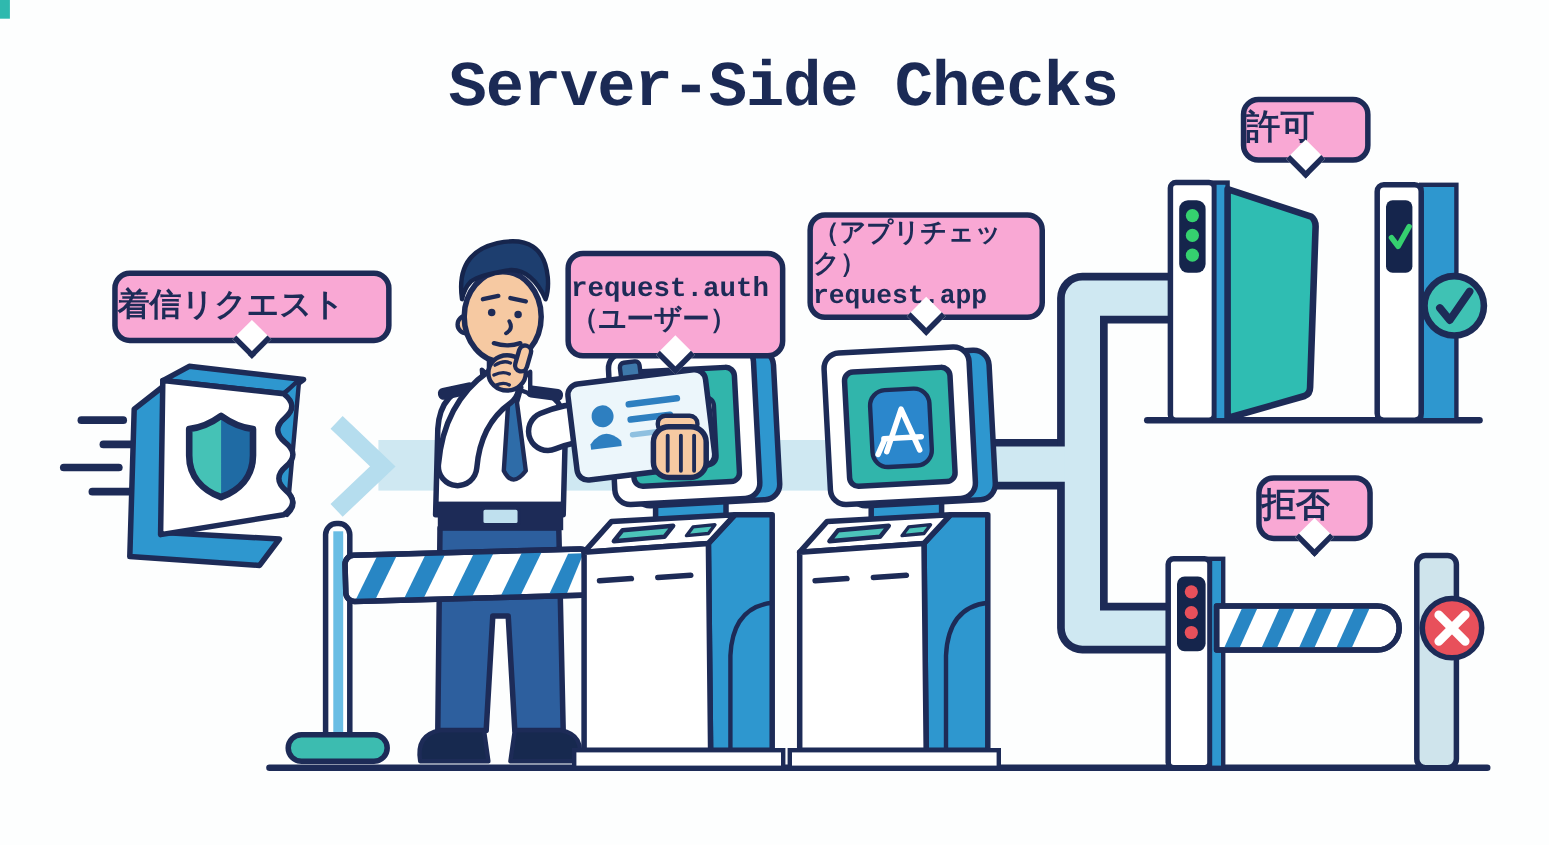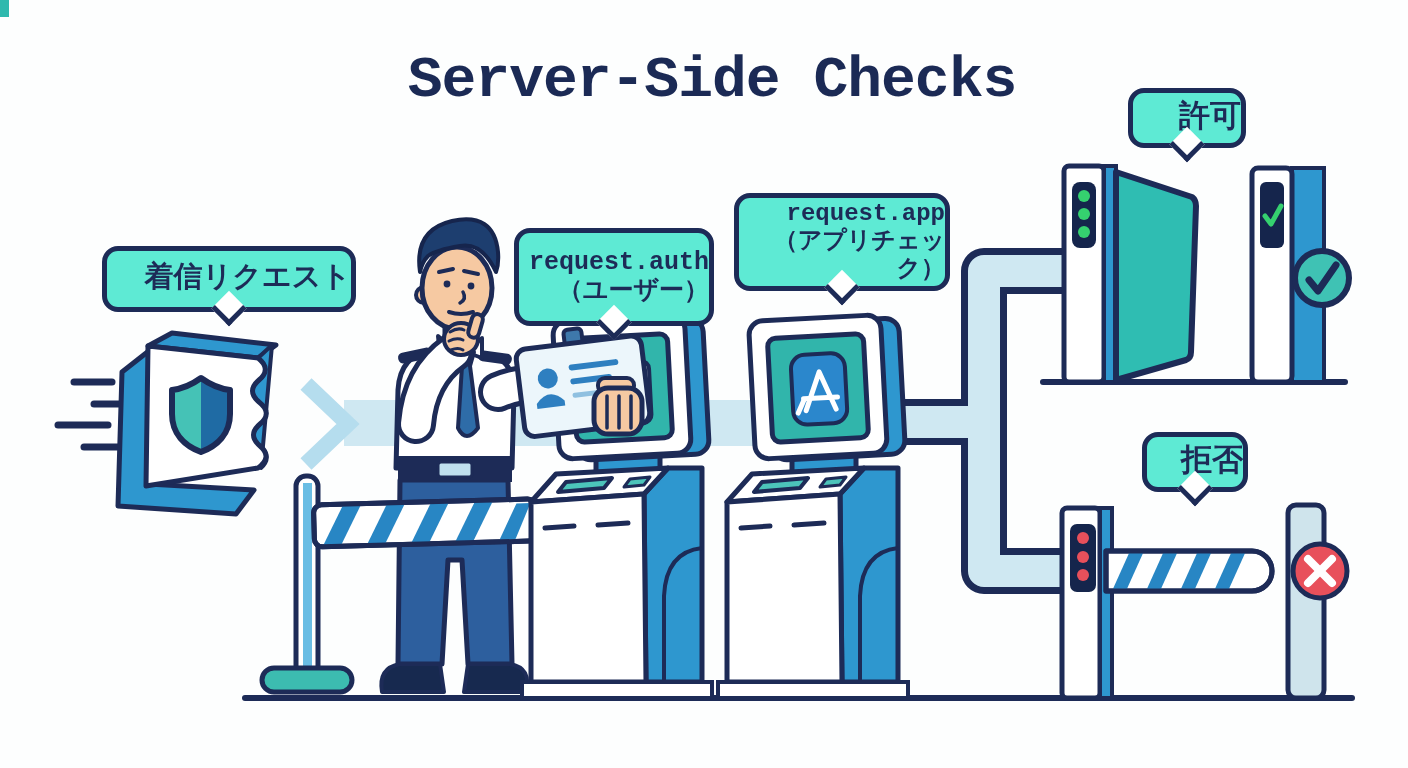--- a/index.html
+++ b/index.html
@@ -6,22 +6,22 @@
   .stage{
     position:relative;width:1408px;height:768px;overflow:hidden;
     background:#fdfefe;font-family:Liberation Mono, monospace;padding-left:16px;
   }
   .stage svg{position:absolute;left:0;top:0;}
   .title{
     position:absolute;left:0;right:0;top:48px;text-align:center;
     font-size:58px;font-weight:bold;color:#1b2a55;letter-spacing:-1px;
   }
   .bubble{
-    position:absolute;background:#5eead4;border:5px solid #1d2b57;border-radius:16px;
-    color:#1d2b57;font-weight:bold;text-align:right;box-sizing:border-box;
+    position:absolute;background:#f9a8d4;border:5px solid #1d2b57;border-radius:16px;
+    color:#1d2b57;font-weight:bold;text-align:left;box-sizing:border-box;
     display:flex;flex-direction:column;justify-content:center;line-height:1.18;
   }
   .bubble::after{
     content:"";position:absolute;left:50%;bottom:-14px;width:20px;height:20px;
     background:#fff;border-right:5px solid #1d2b57;border-bottom:5px solid #1d2b57;
     transform:translateX(-50%) rotate(45deg);
   }
   .b-incoming{left:70px;top:246px;width:254px;height:66px;font-size:29px;margin-left:32px;}
   .b-auth{left:514px;top:196px;width:200px;height:98px;font-size:25px;margin-top:32px;}
   .b-app{left:734px;top:193px;width:216px;height:98px;font-size:24px;}
@@ -239,22 +239,22 @@
   <div class="bubble b-incoming">
     <span>着信リクエスト</span>
   </div>
 
   <div class="bubble b-auth">
     <span>request.auth</span>
     <span>（ユーザー）</span>
   </div>
 
   <div class="bubble b-app">
+    <span>（アプリチェック）</span>
     <span>request.app</span>
-    <span>（アプリチェック）</span>
   </div>
 
   <div class="bubble b-allow">
     <span>許可</span>
   </div>
 
   <div class="bubble b-deny">
     <span>拒否</span>
   </div>
 

